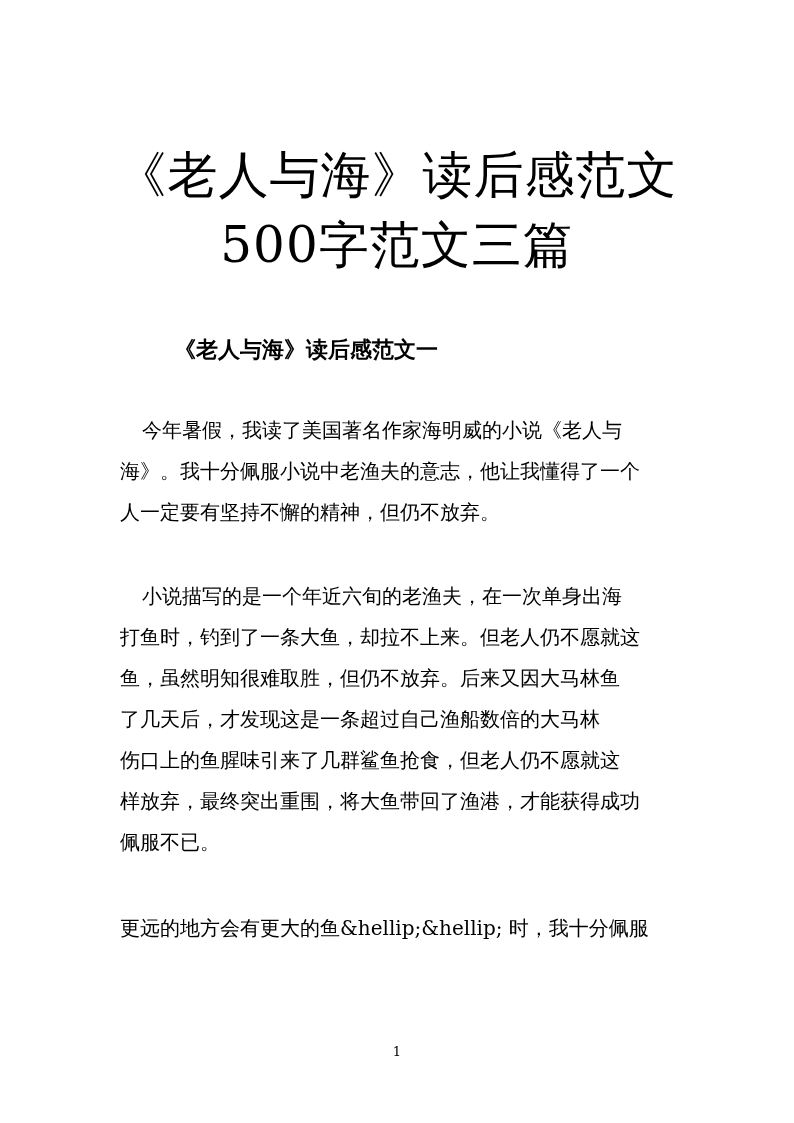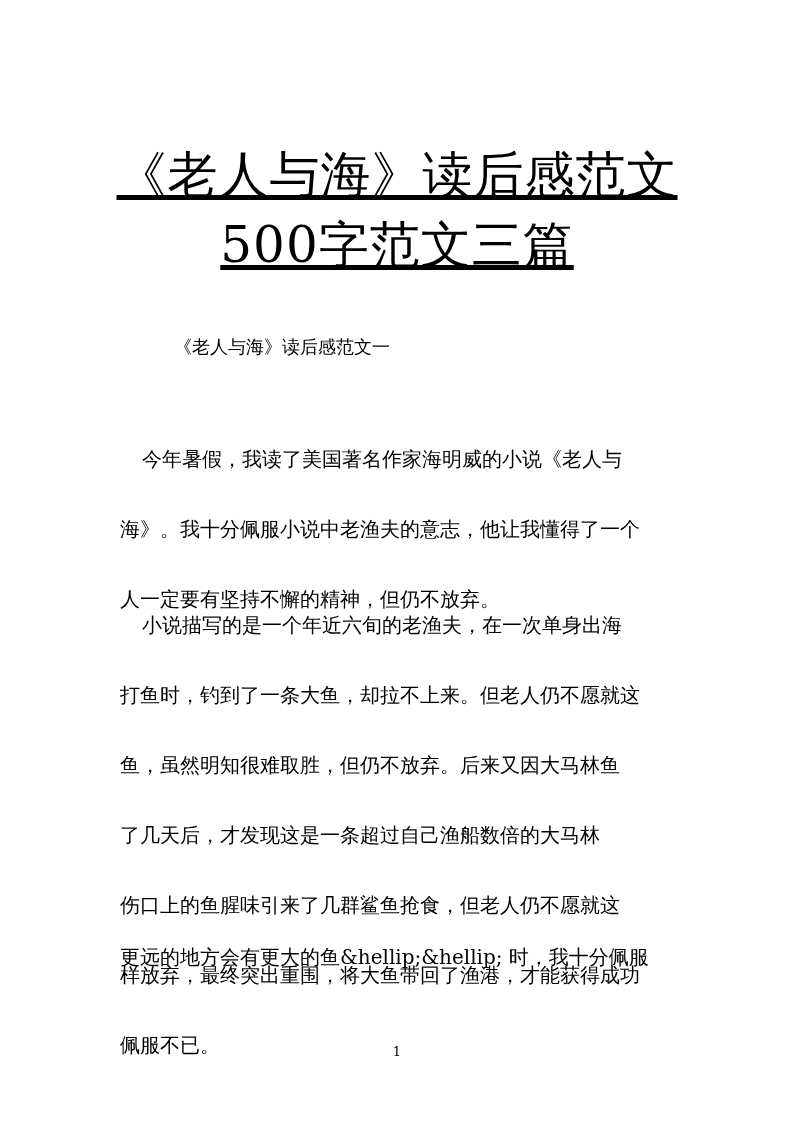--- a/index.html
+++ b/index.html
@@ -1,24 +1,24 @@
 <!DOCTYPE html>
 <html><head>
 <meta charset="utf-8">
 <style>
   html, body { margin: 0; padding: 0; background: #ffffff; }
   body { width: 794px; height: 1123px; position: relative; overflow: hidden;
          font-family: "DejaVu Serif", "Liberation Serif", serif; color: #000; }
   .title { position: absolute; left: 0; width: 794px; text-align: center;
-           font-size: 50px; line-height: 1; letter-spacing: 1px; text-decoration: underline; }
+           font-size: 50px; line-height: 1; letter-spacing: 1px; }
   .t1 { top: 150px; }
   .t2 { top: 220px; }
-  .subhead { position: absolute; left: 174px; top: 338px; font-size: 18px; line-height: 1; }
+  .subhead { position: absolute; left: 174px; top: 338px; font-size: 22px; line-height: 1; font-weight: bold; }
   .para { position: absolute; left: 120px; width: 560px; font-size: 20px; }
-  .line { height: 41px; line-height: 41px; white-space: nowrap; margin-top: 29px; }
+  .line { height: 41px; line-height: 41px; white-space: nowrap; }
   .indent { padding-left: 22px; }
   .p1 { top: 410px; }
   .p2 { top: 576px; }
   .p3 { top: 908px; }
   .pagenum { position: absolute; top: 1044px; left: 0; width: 794px; text-align: center;
              font-size: 13px; }
 </style>
 </head>
 <body>
 

